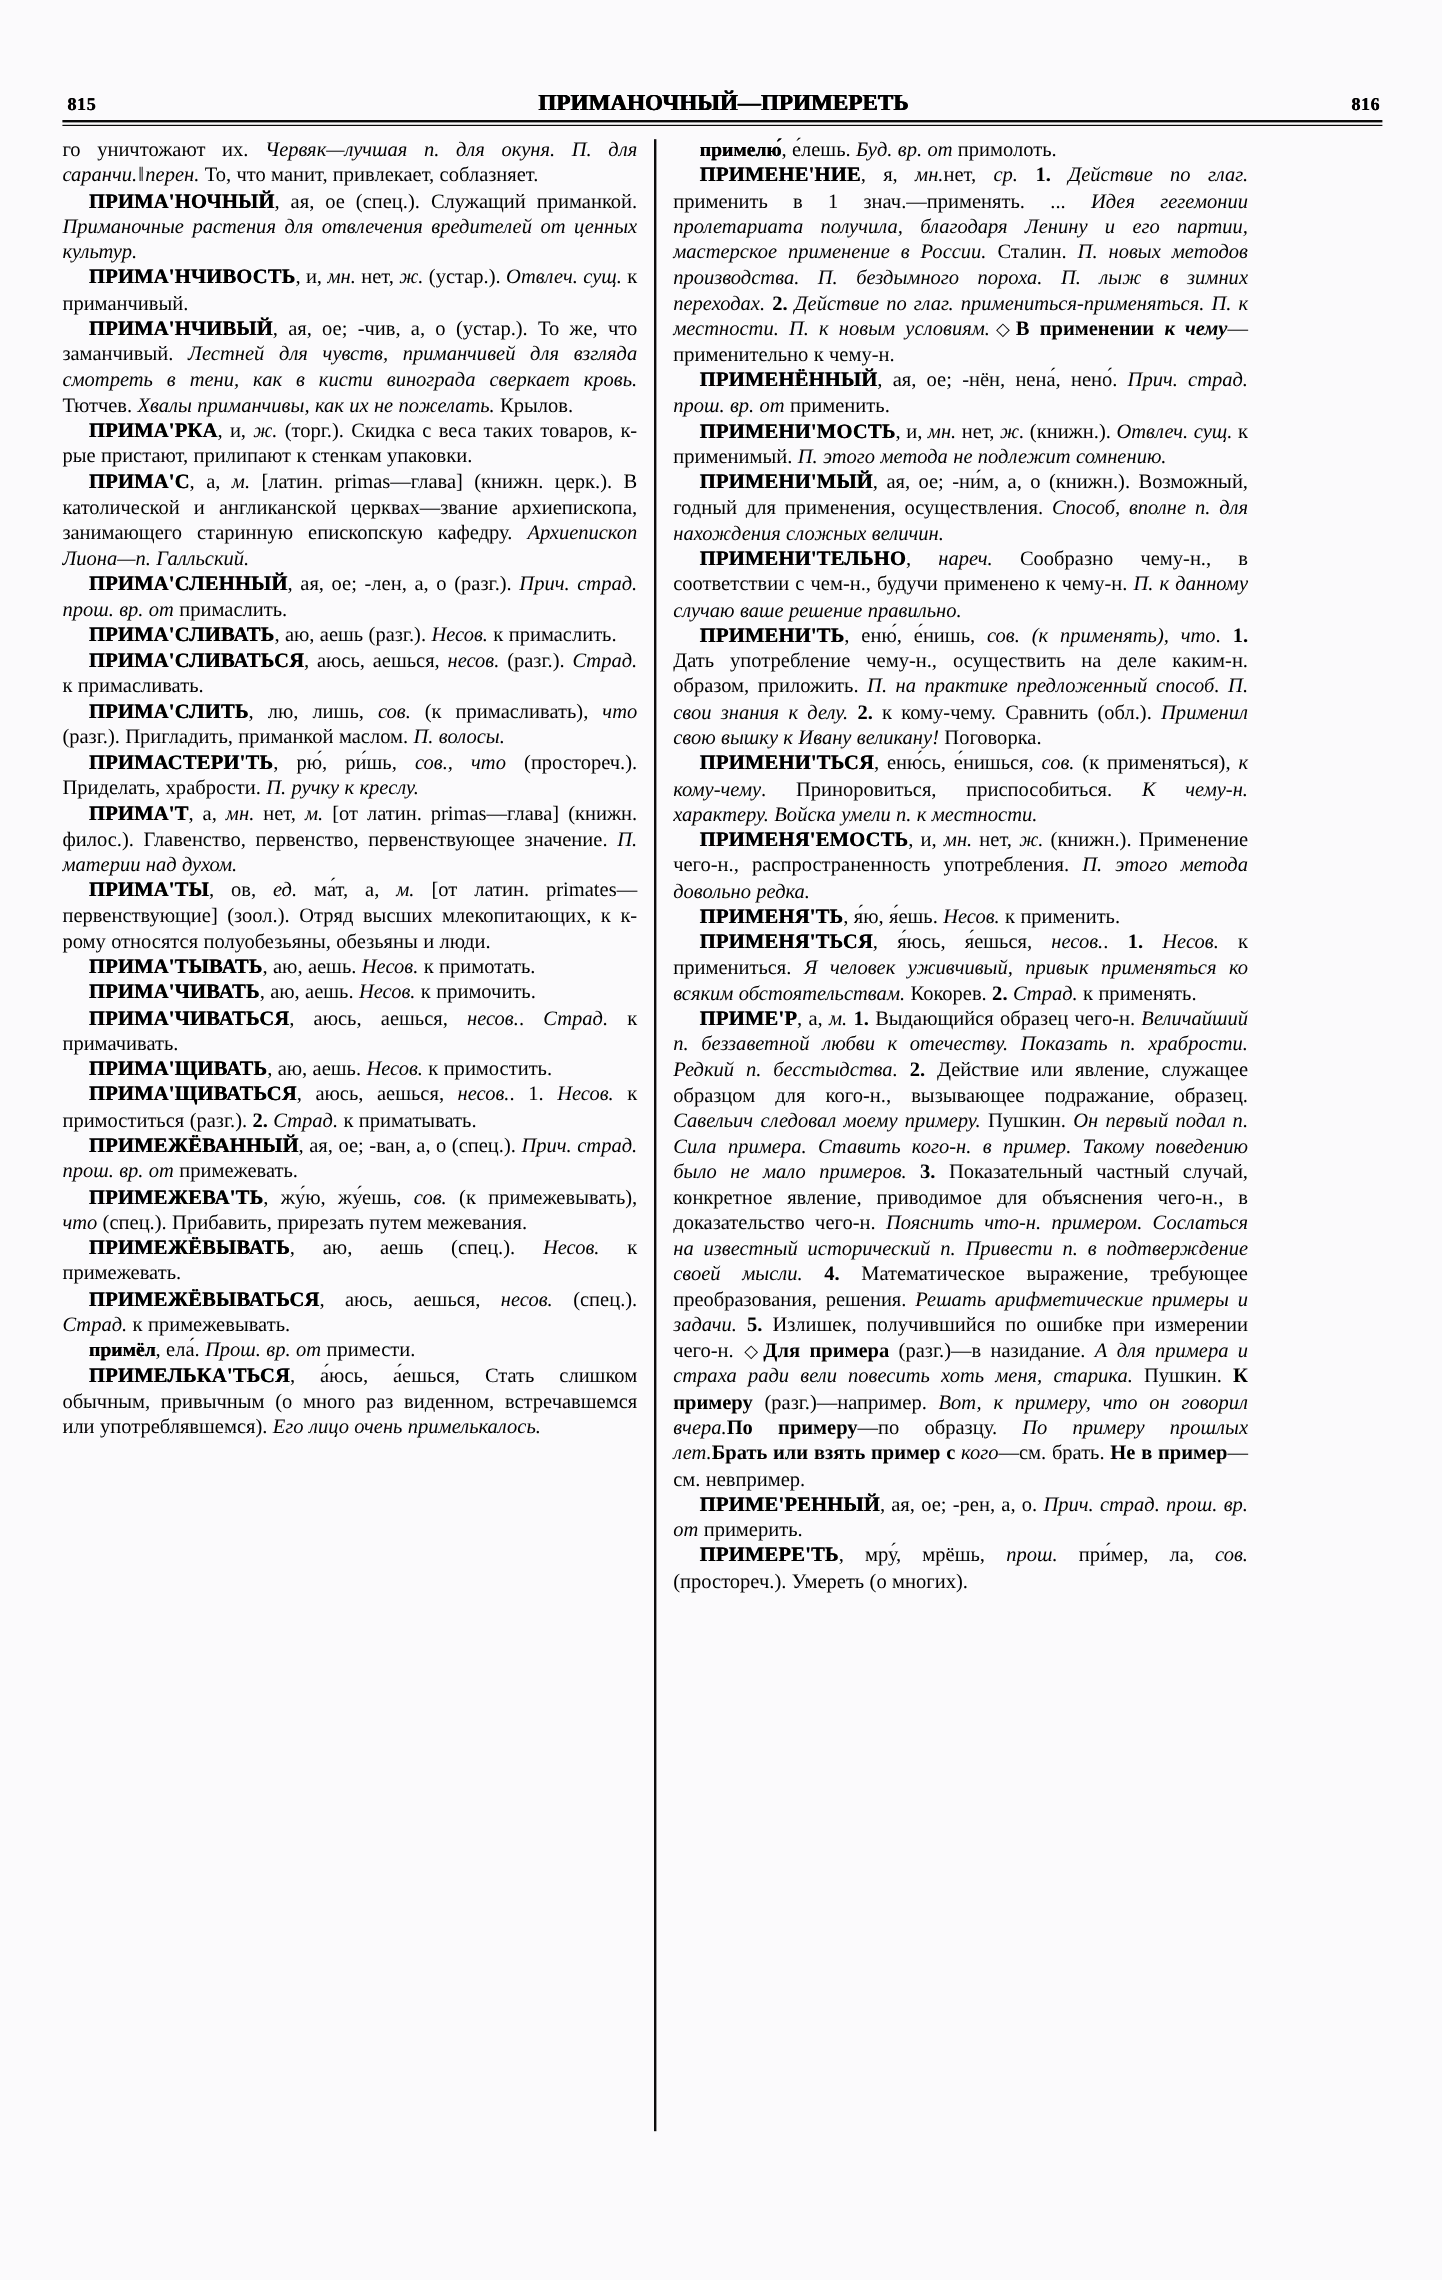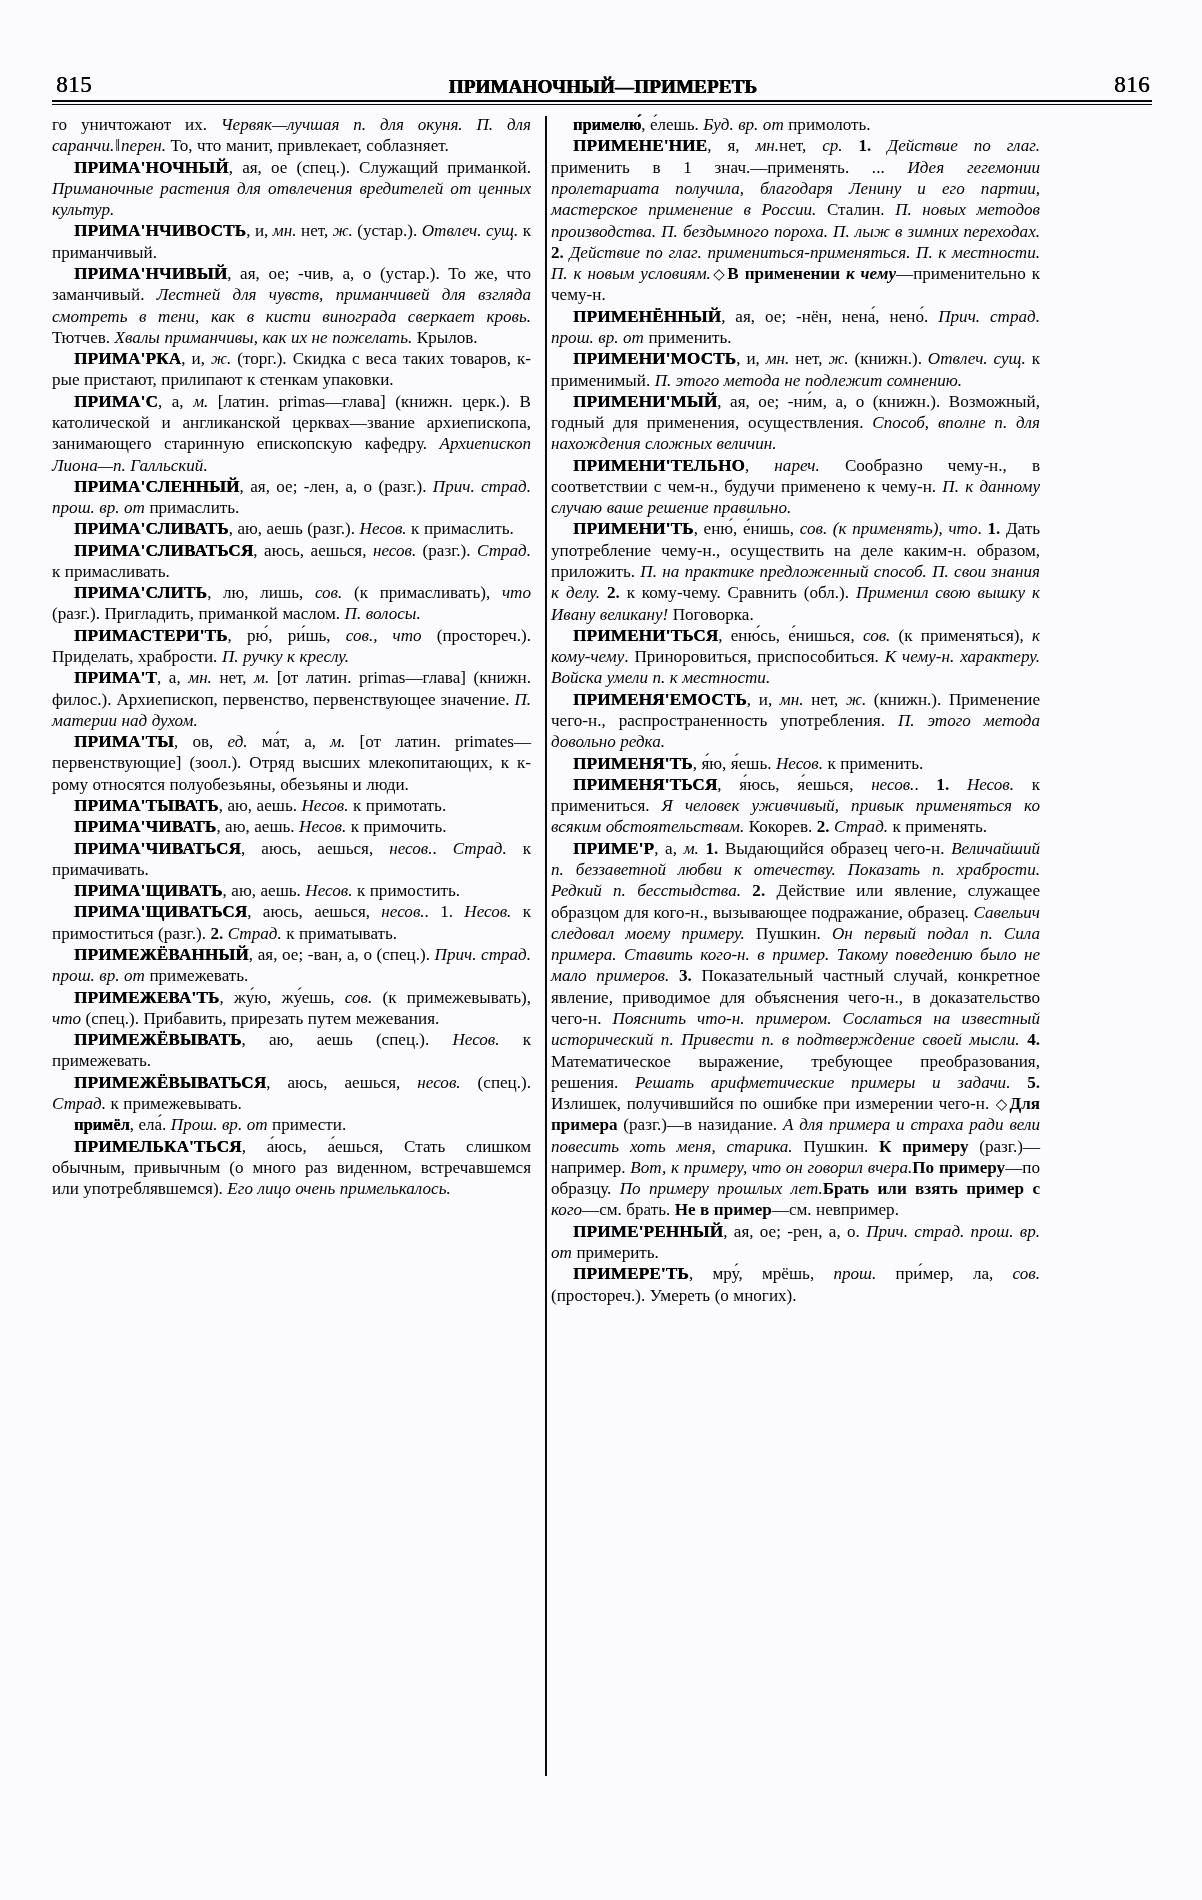--- a/index.html
+++ b/index.html
@@ -31,22 +31,22 @@
   
   .running-head {
     display: flex;
     align-items: flex-end;
     justify-content: space-between;
     height: 34px;
     padding: 0 2px 0 4px;
   }
   .folio {
     font-family: "Liberation Serif", "DejaVu Serif", serif;
-    font-weight: normal;
-    font-size: 23px;
+    font-weight: bold;
+    font-size: 15px;
     letter-spacing: 0.5px;
     line-height: 1;
     text-shadow: 0.4px 0 0 #000;
   }
   .head-title {
     font-family: "Liberation Serif", "DejaVu Serif", serif;
     font-weight: bold;
     font-size: 19px;
     letter-spacing: 0.2px;
     line-height: 1;
@@ -64,21 +64,21 @@
     position: relative;
     display: flex;
     margin-top: 9px;
     height: 1730px;
   }
   .col {
     width: 493px;
     box-sizing: border-box;
   }
   .col-left  { padding-right: 14px; }
-  .col-right { padding-left: 4px; }
+  .col-right { padding-left: 14px; }
   .col-divider {
     width: 2px;
     background: #0c0c0c;
     margin: 2px 0 0 0;
     height: 1660px;
     flex: 0 0 2px;
   }
   
   .entry {
     font-size: 17.1px;
@@ -150,21 +150,21 @@
 
         <p class="entry indent"><span class="hw">ПРИМА'СЛИВАТЬ</span><span>, аю, аешь (разг.). </span><span class="it">Несов.</span><span> к примаслить.</span></p>
 
         <p class="entry indent"><span class="hw">ПРИМА'СЛИВАТЬСЯ</span><span>, аюсь, аешься, </span><span class="it">несов.</span><span> (разг.). </span><span class="it">Страд.</span><span> к примасливать.</span></p>
 
         <p class="entry indent"><span class="hw">ПРИМА'СЛИТЬ</span><span>, лю, лишь, </span><span class="it">сов.</span><span> (к примасливать), </span><span class="it">что</span><span> (разг.). </span><span>Пригладить, приманкой маслом. </span><span class="it">П. волосы.</span></p>
 
 
         <p class="entry indent"><span class="hw">ПРИМАСТЕРИ'ТЬ</span><span>, рю́, ри́шь, </span><span class="it">сов., что</span><span> (простореч.). </span><span>Приделать, храбрости. </span><span class="it">П. ручку к креслу.</span></p>
 
-        <p class="entry indent"><span class="hw">ПРИМА'Т</span><span>, а, </span><span class="it">мн.</span><span> нет, </span><span class="it">м.</span><span> [от латин. primas—глава] (книжн. филос.). </span><span>Архиепископ, первенство, первенствующее значение. </span><span class="it">П. материи над духом.</span></p>
+        <p class="entry indent"><span class="hw">ПРИМА'Т</span><span>, а, </span><span class="it">мн.</span><span> нет, </span><span class="it">м.</span><span> [от латин. primas—глава] (книжн. филос.). </span><span>Главенство, первенство, первенствующее значение. </span><span class="it">П. материи над духом.</span></p>
 
         <p class="entry indent"><span class="hw">ПРИМА'ТЫ</span><span>, ов, </span><span class="it">ед.</span><span> ма́т, а, </span><span class="it">м.</span><span> [от латин. primates—первенствующие] (зоол.). </span><span>Отряд высших млекопитающих, к к-рому относятся полуобезьяны, обезьяны и люди.</span></p>
 
         <p class="entry indent"><span class="hw">ПРИМА'ТЫВАТЬ</span><span>, аю, аешь. </span><span class="it">Несов.</span><span> к примотать.</span></p>
 
 
         <p class="entry indent"><span class="hw">ПРИМА'ЧИВАТЬ</span><span>, аю, аешь. </span><span class="it">Несов.</span><span> к примочить.</span></p>
 
         <p class="entry indent"><span class="hw">ПРИМА'ЧИВАТЬСЯ</span><span>, аюсь, аешься, </span><span class="it">несов.</span><span>. </span><span class="it">Страд.</span><span> к примачивать.</span></p>
 

